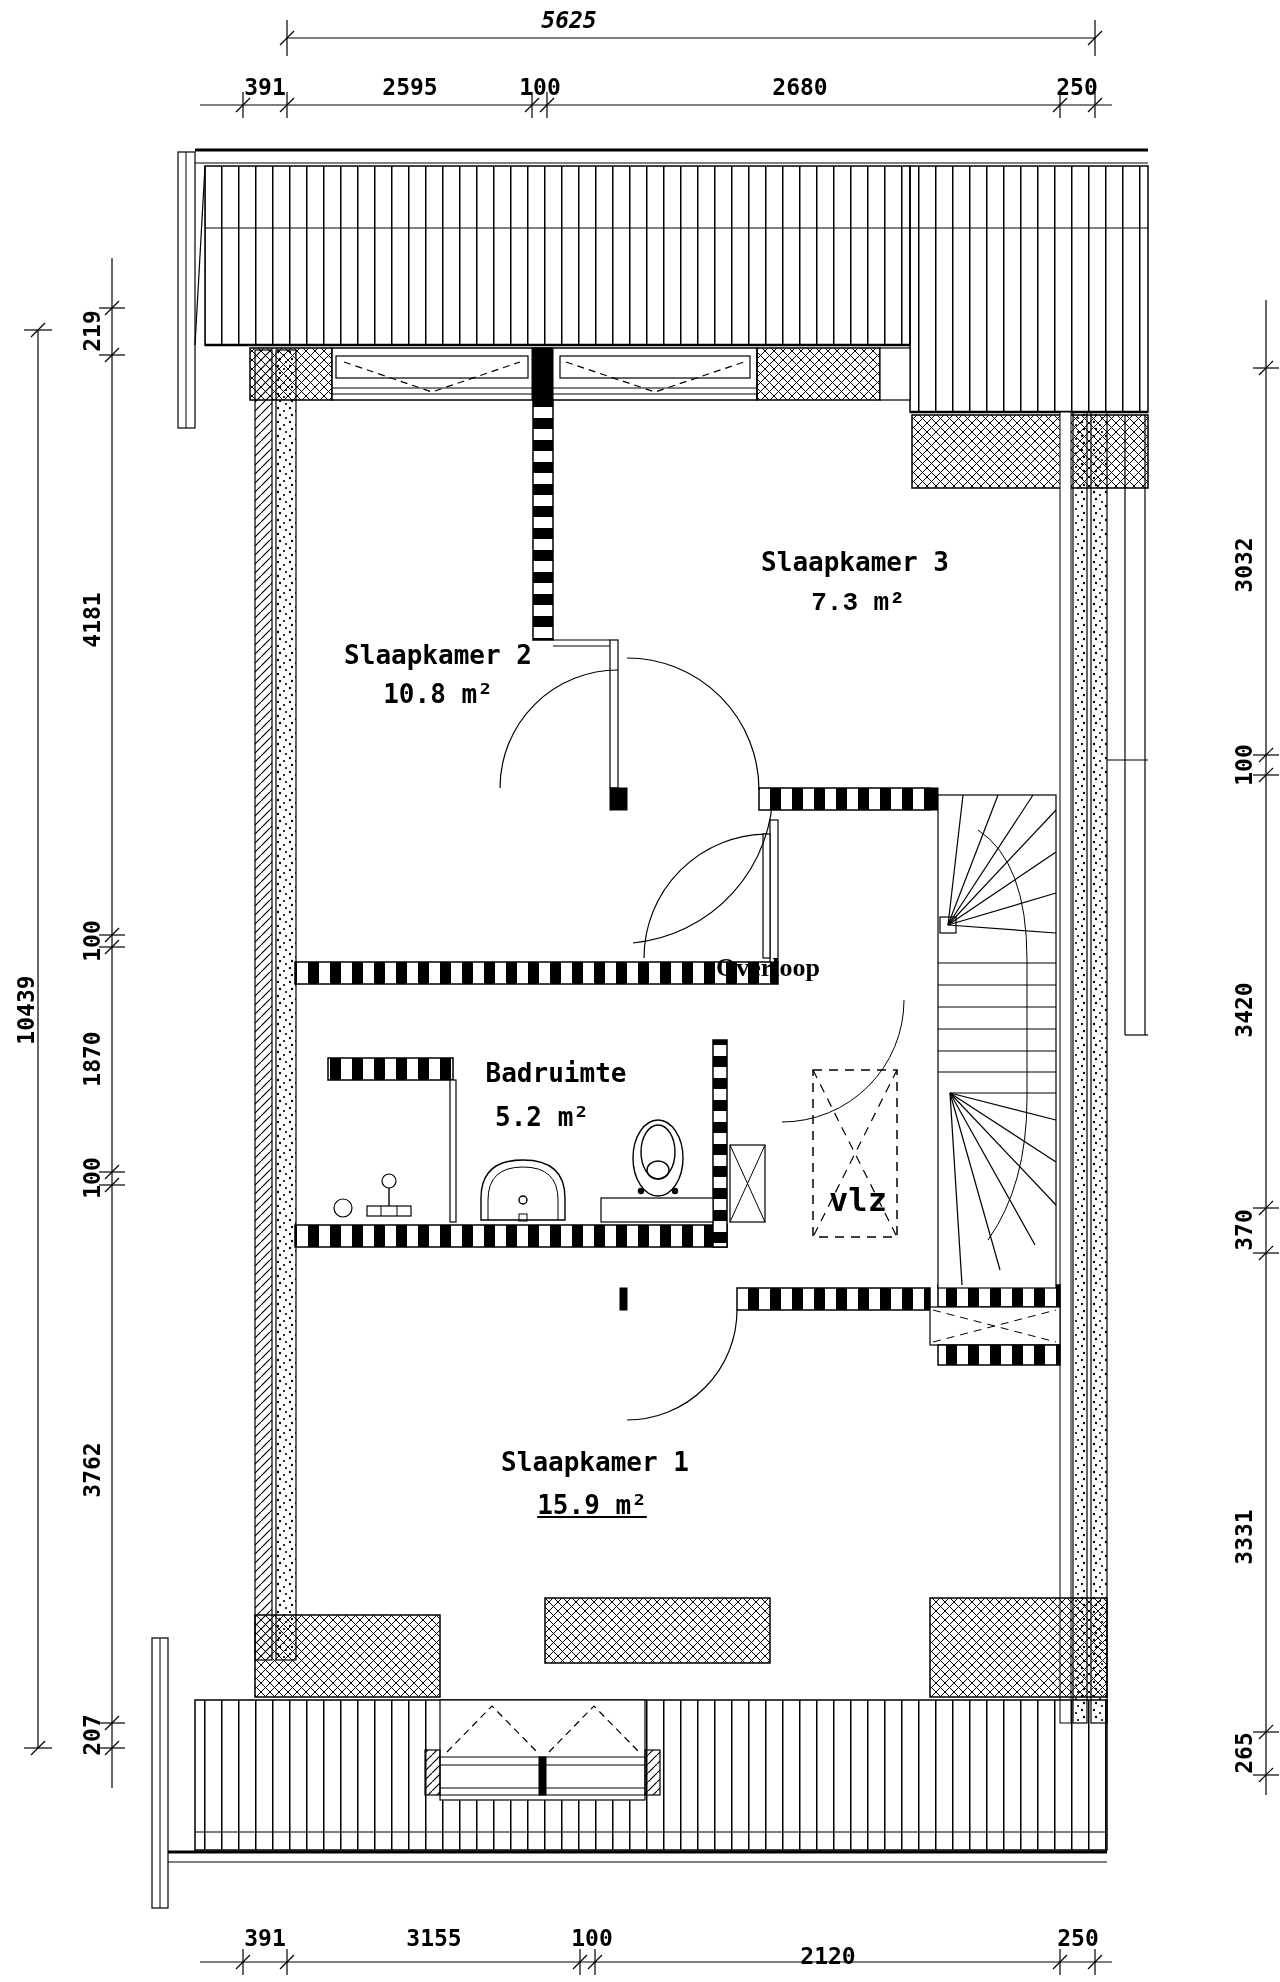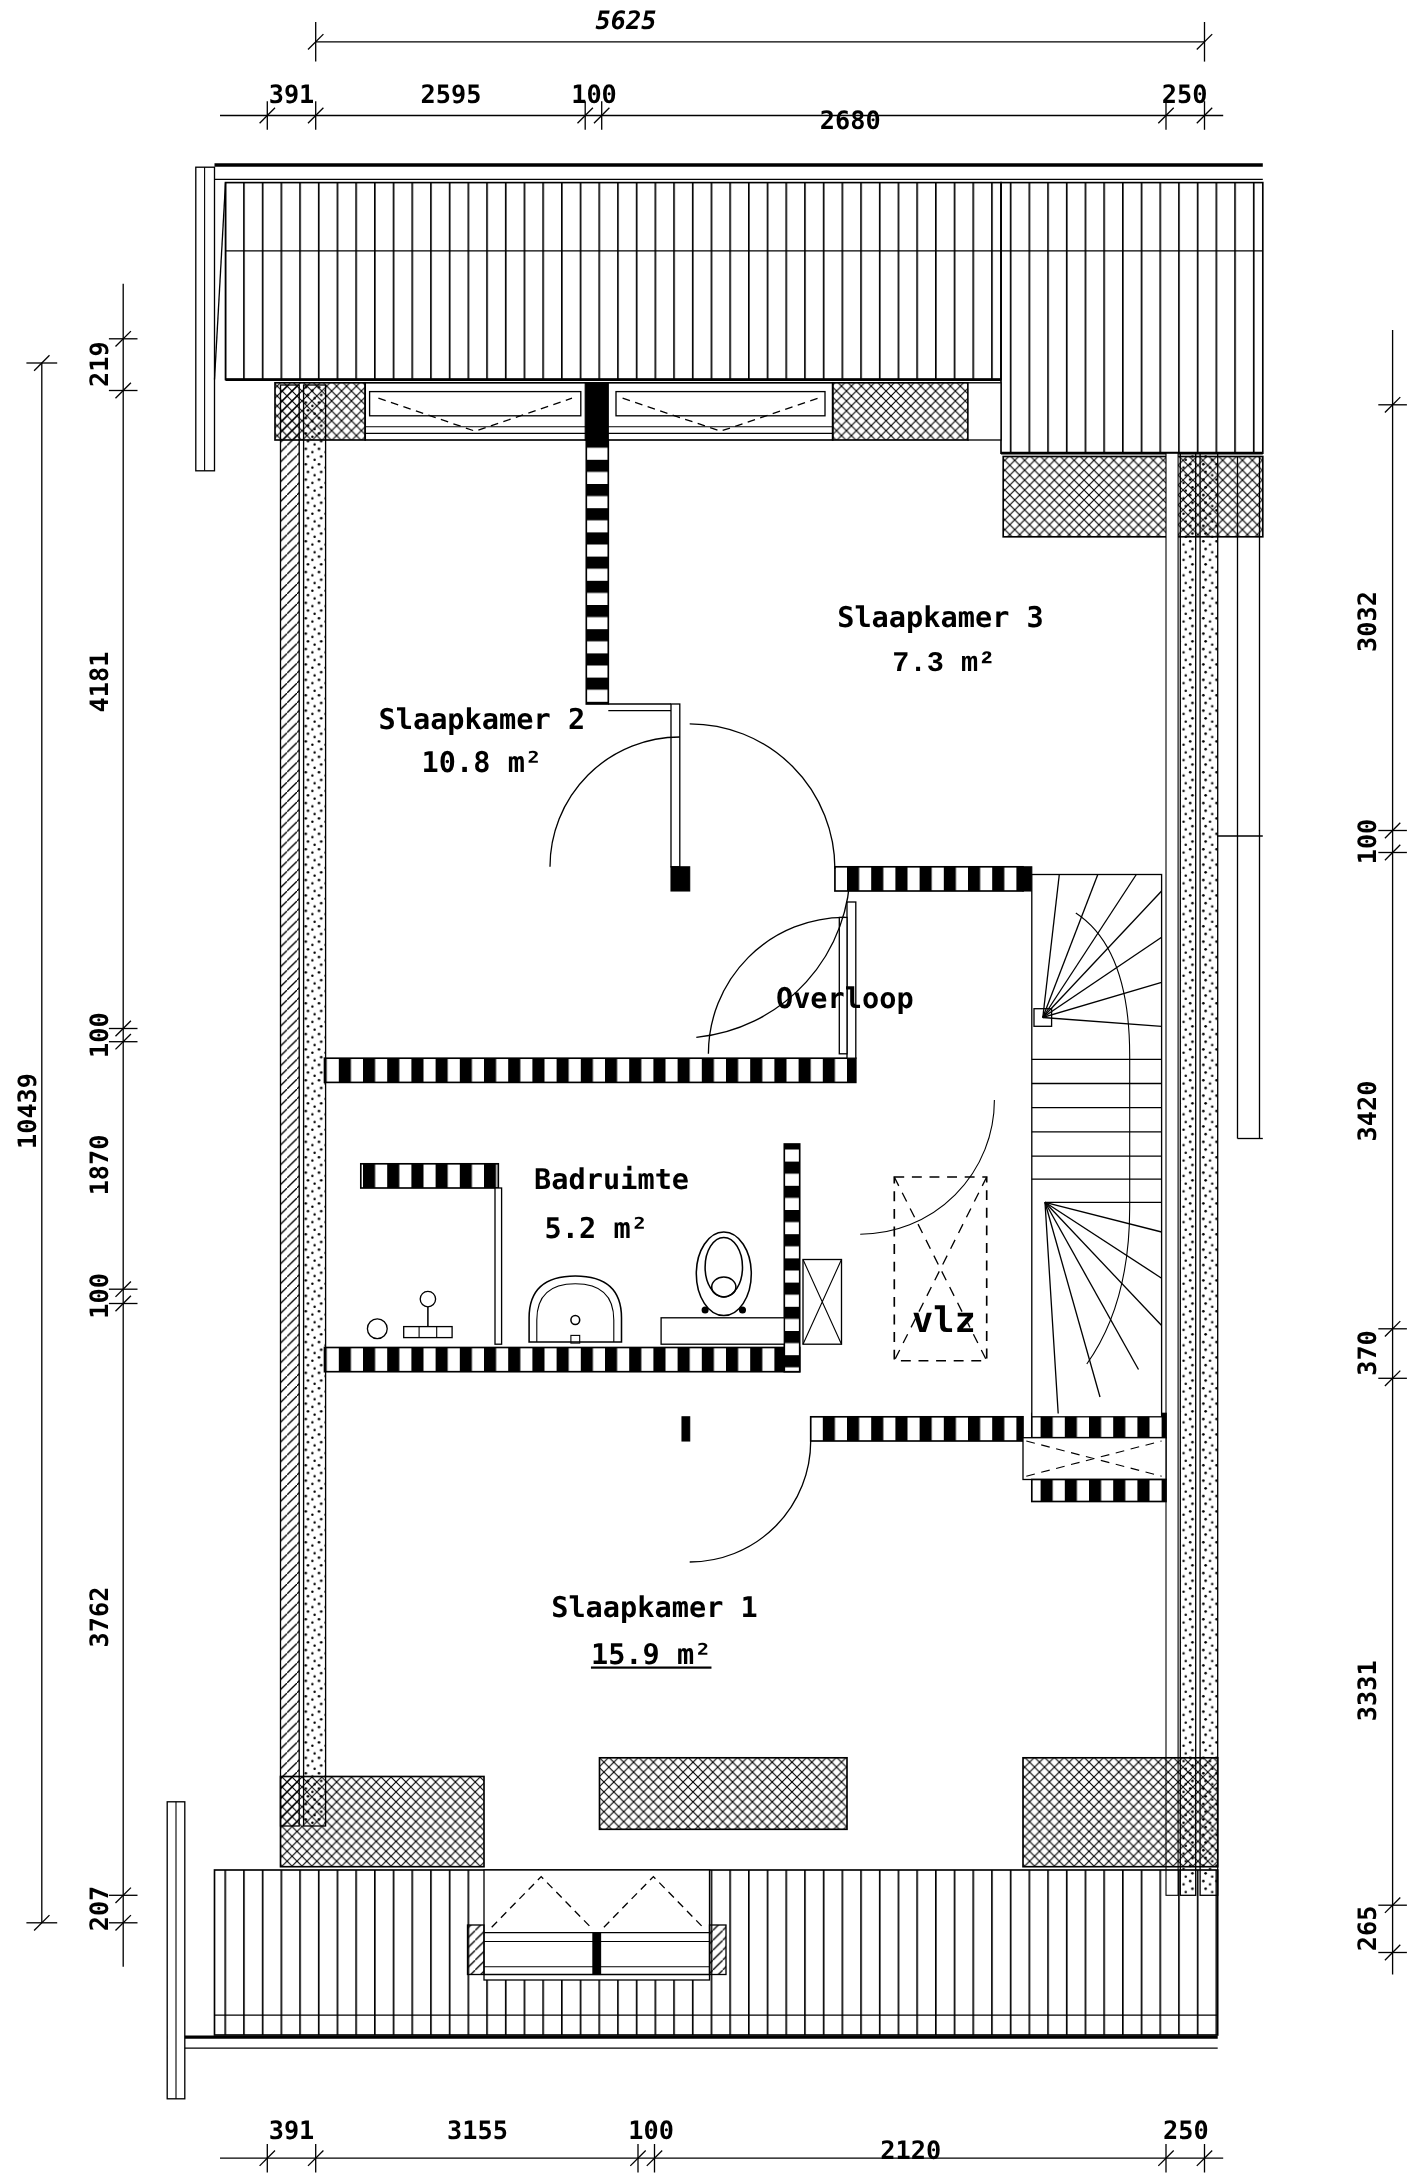--- a/index.html
+++ b/index.html
@@ -277,32 +277,32 @@
         <line x1="1259" y1="1739" x2="1273" y2="1725"></line>
     <line x1="1253" y1="1775" x2="1279" y2="1775"></line>
         <line x1="1259" y1="1782" x2="1273" y2="1768"></line>
   </g>
 </svg>
 
 <div class="lbl s26" style="left:438px;top:655px;">Slaapkamer 2</div>
 <div class="lbl s26" style="left:438px;top:694px;">10.8 m²</div>
 <div class="lbl s26" style="left:855px;top:562px;">Slaapkamer 3</div>
 <div class="lbl s26" style="left:858px;top:603px;font-family:Liberation Mono, monospace;">7.3 m²</div>
-<div class="lbl s26" style="left:768px;top:908px;">Overloop</div>
+<div class="lbl s26" style="left:768px;top:968px;font-family:Liberation Serif, serif;">Overloop</div>
 <div class="lbl s26" style="left:556px;top:1073px;">Badruimte</div>
 <div class="lbl s26" style="left:542px;top:1117px;">5.2 m²</div>
 <div class="lbl s26" style="left:595px;top:1462px;">Slaapkamer 1</div>
 <div class="lbl s26" style="left:592px;top:1505px;text-decoration:underline;">15.9 m²</div>
 <div class="lbl s28" style="left:858px;top:1200px;">vlz</div>
 
 <div class="lbl s23" style="left:569px;top:20px;font-style:italic;">5625</div>
 <div class="lbl s23" style="left:265px;top:87px;">391</div>
 <div class="lbl s23" style="left:410px;top:87px;">2595</div>
 <div class="lbl s23" style="left:540px;top:87px;">100</div>
-<div class="lbl s23" style="left:773px;top:87px;margin-top:24px;">2680</div>
+<div class="lbl s23" style="left:800px;top:87px;">2680</div>
 <div class="lbl s23" style="left:1077px;top:87px;">250</div>
 
 <div class="lbl s23" style="left:265px;top:1938px;">391</div>
 <div class="lbl s23" style="left:434px;top:1938px;text-align:right;">3155</div>
 <div class="lbl s23" style="left:592px;top:1938px;">100</div>
 <div class="lbl s23" style="left:828px;top:1938px;margin-top:18px;">2120</div>
 <div class="lbl s23" style="left:1078px;top:1938px;">250</div>
 
 <div class="lbl rot s23" style="left:26px;top:1010px;">10439</div>
 <div class="lbl rot s23" style="left:92px;top:331px;">219</div>

